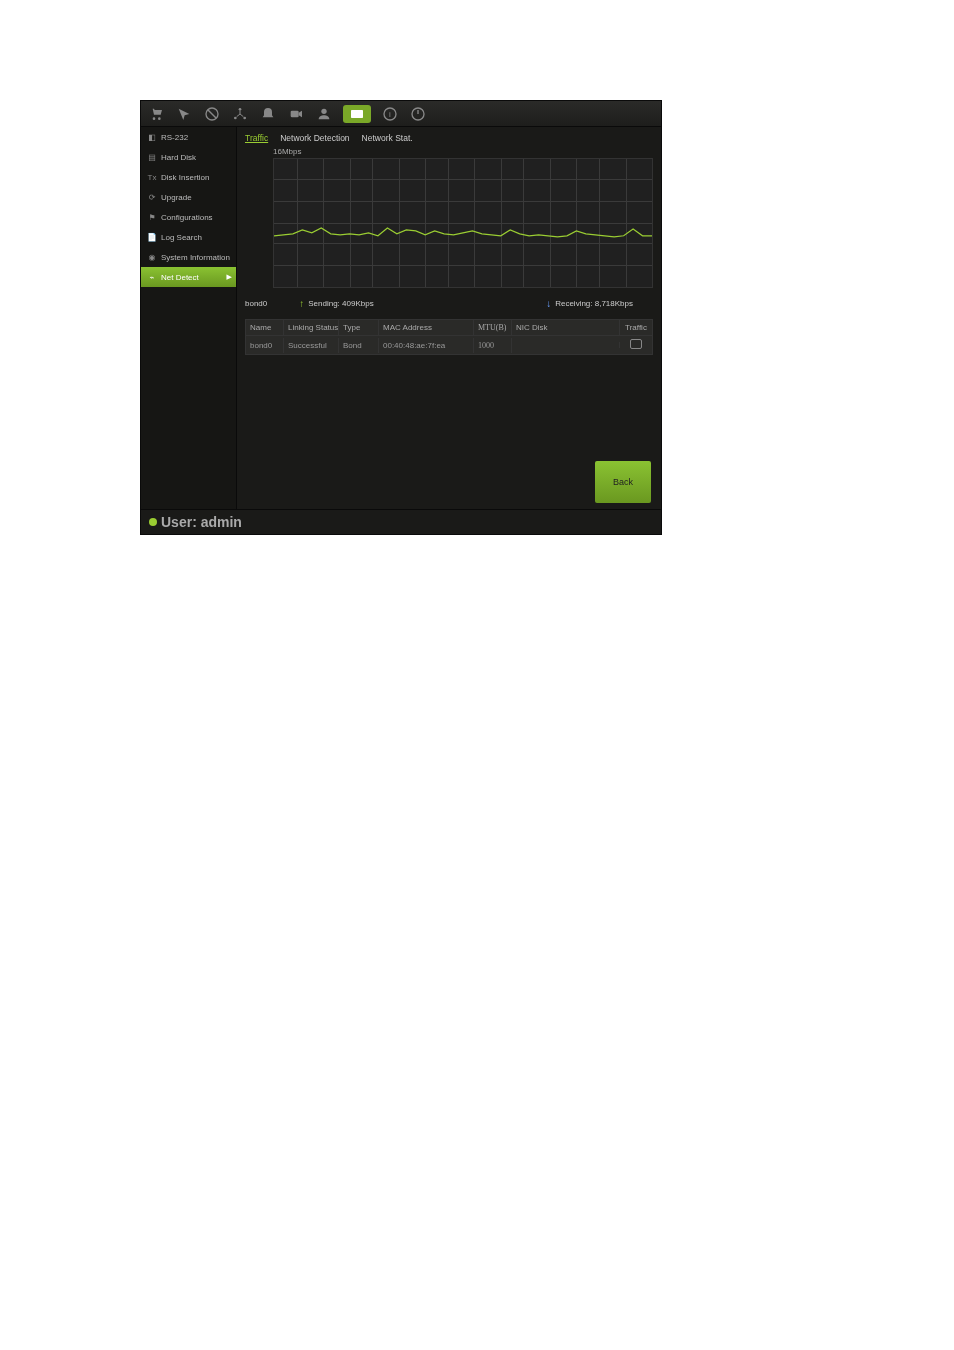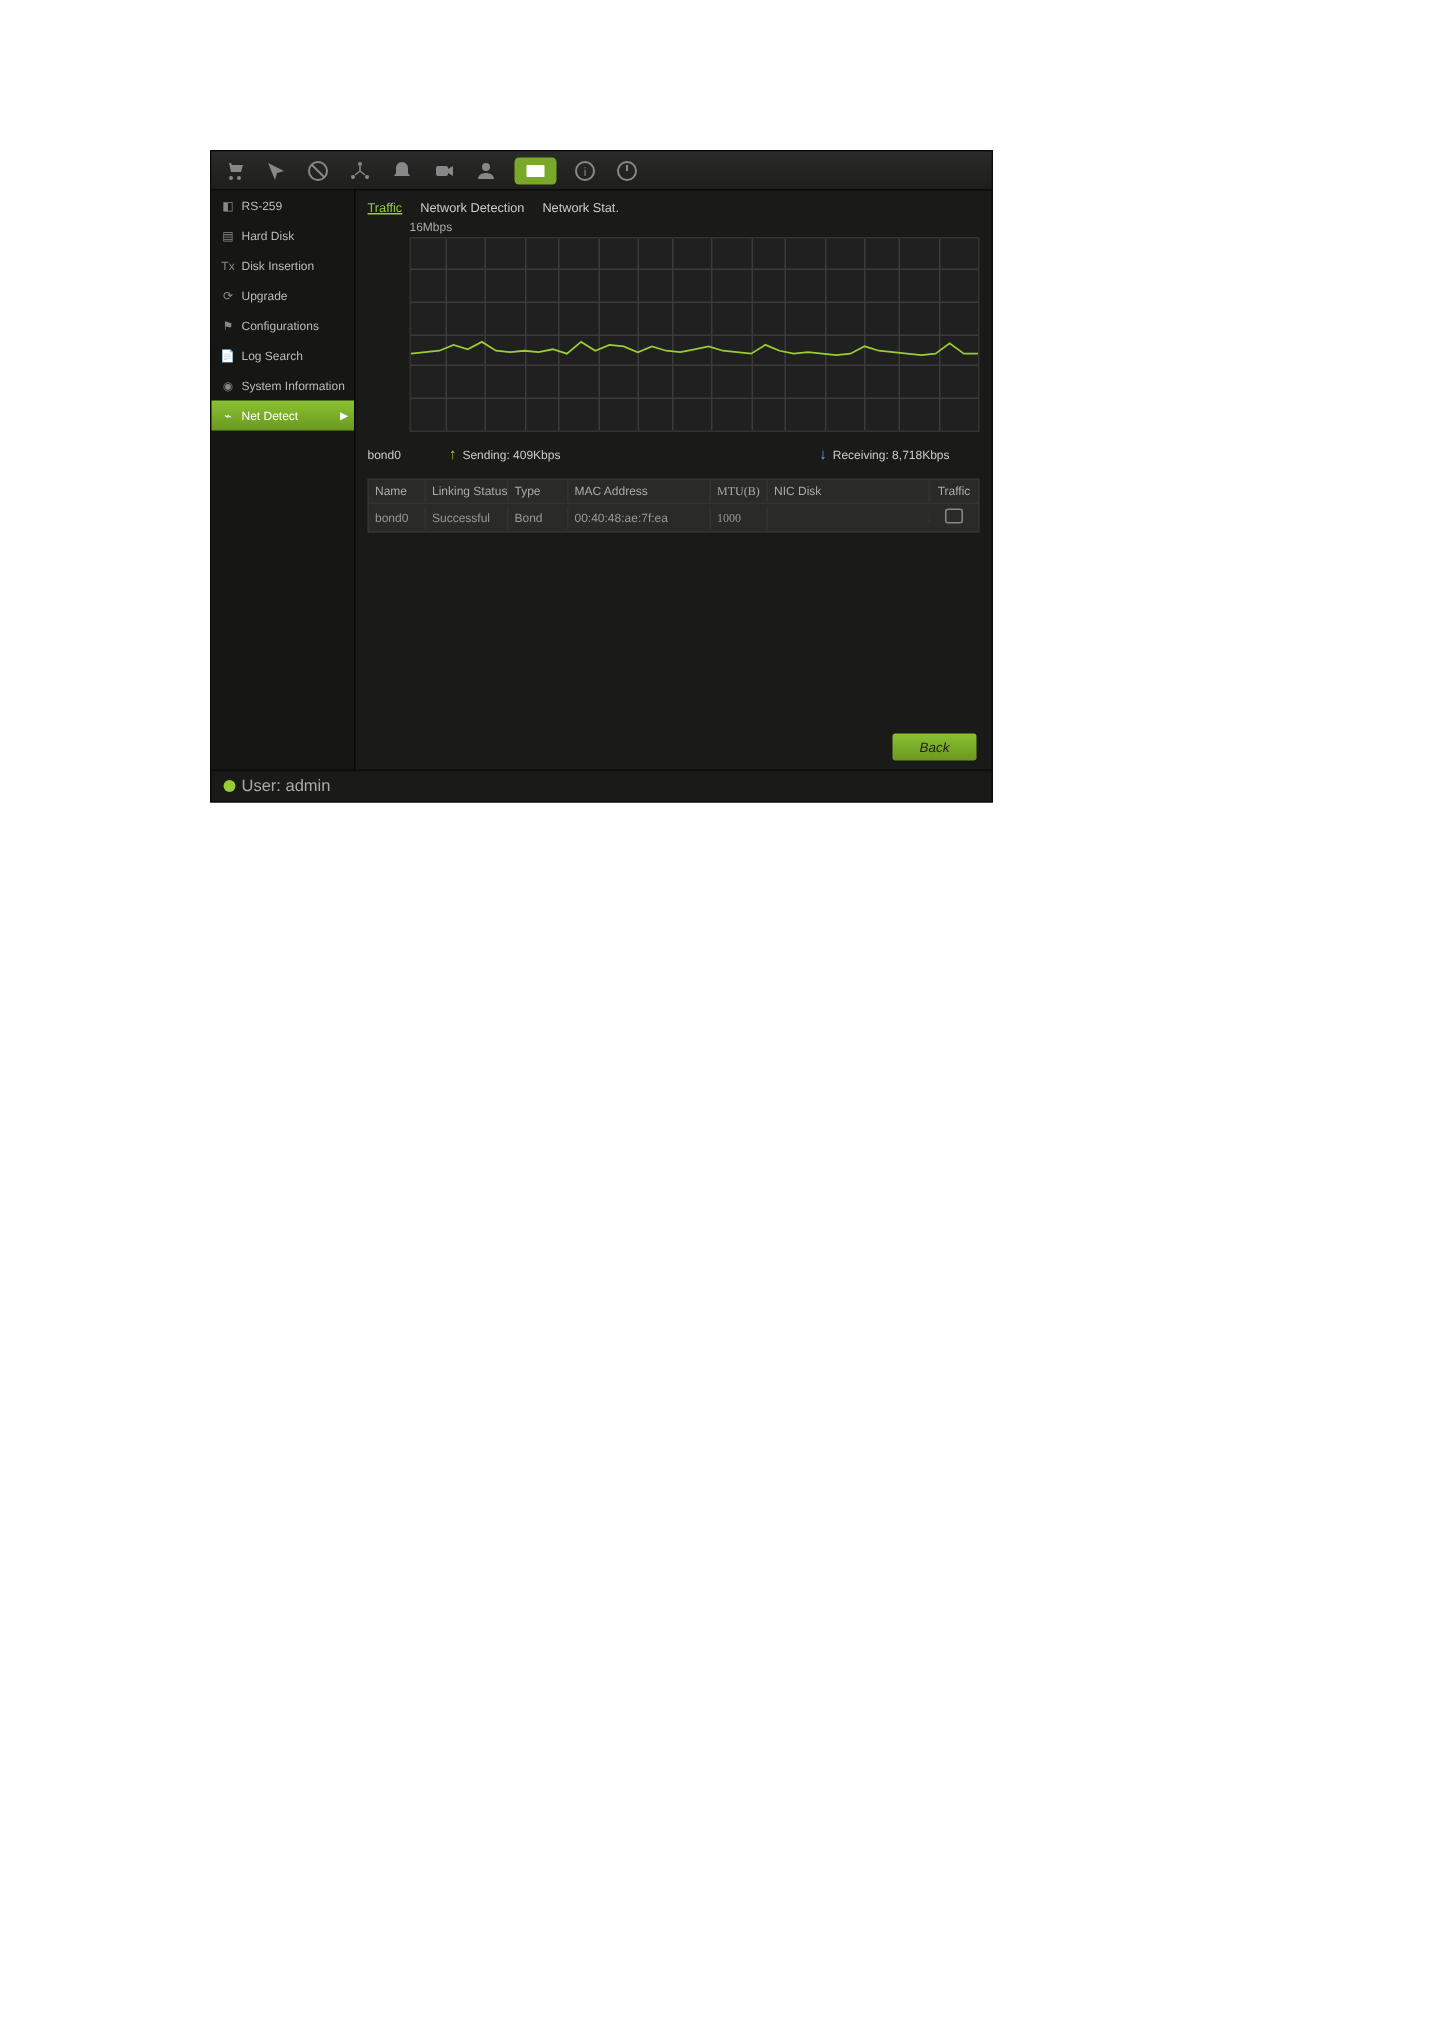--- a/index.html
+++ b/index.html
@@ -194,34 +194,34 @@
     }
     .footer {
       display: flex;
       justify-content: flex-end;
       padding: 6px 10px;
     }
     .btn {
       background: linear-gradient(to bottom, #8ac232, #6a9820);
       color: #222;
       border: none;
-      padding: 4px 18px;
+      padding: 16px 18px;
       font-size: 9px;
       border-radius: 2px;
       cursor: pointer;
-      font-style: italic;
     }
     .statusbar {
       border-top: 1px solid #0a0a0a;
       padding: 4px 8px;
-      font-size: 11px;
+      font-size: 14px;
       color: #aaa;
       display: flex;
       align-items: center;
       gap: 4px;
+      font-weight: bold;
     }
     .status-dot {
       width: 8px;
       height: 8px;
       background: #9acd32;
       border-radius: 50%;
     }
   </style>
 </head>
 <body>
@@ -285,21 +285,21 @@
           <circle cx="12" cy="12" r="9" fill="none" stroke="#888" stroke-width="2"></circle>
           <path d="M12 6v6" stroke="#888" stroke-width="2"></path>
         </svg>
       </span>
   </div>
 
   <div class="main">
     <div class="sidebar">
       <div class="sidebar-item">
         <span class="sb-icon">◧</span>
-        <span>RS-259</span>
+        <span>RS-232</span>
       </div>
       <div class="sidebar-item">
         <span class="sb-icon">▤</span>
         <span>Hard Disk</span>
       </div>
       <div class="sidebar-item">
         <span class="sb-icon">Tx</span>
         <span>Disk Insertion</span>
       </div>
       <div class="sidebar-item">

